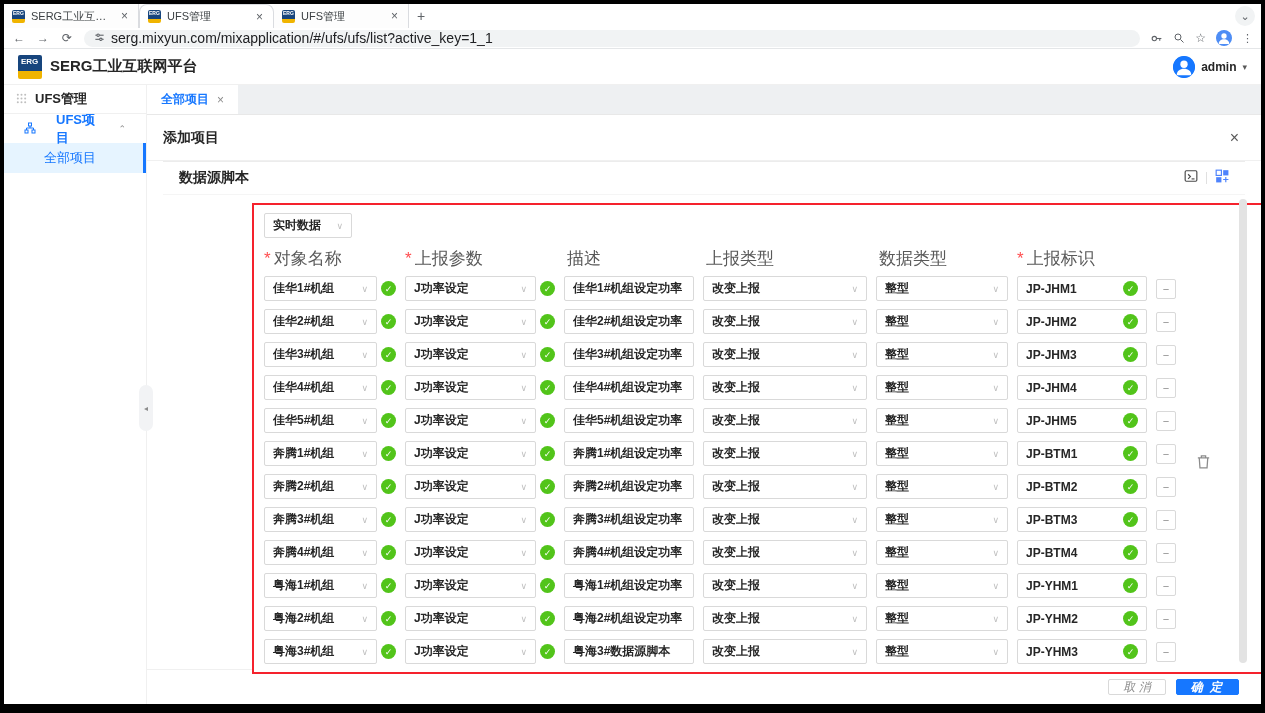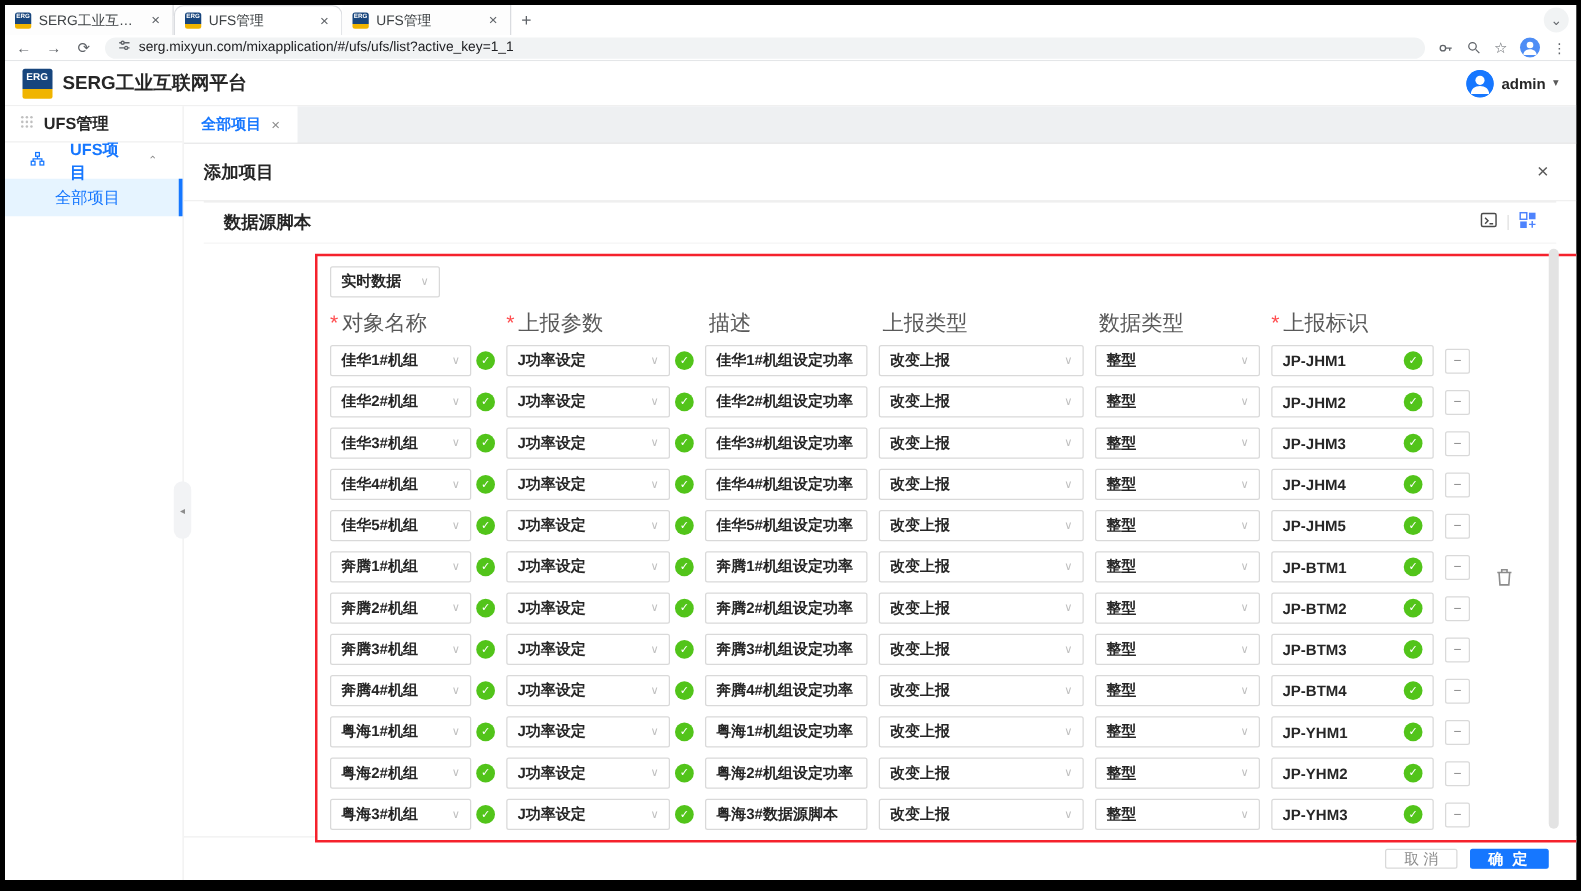--- a/index.html
+++ b/index.html
@@ -18,21 +18,21 @@
   .btab-title { flex:1; white-space:nowrap; overflow:hidden; text-overflow:ellipsis; }
   .btab-close { color:#5f6368; font-size:12px; padding:0 2px; }
   .newtab-btn { width:24px; display:flex; align-items:center; justify-content:center; color:#5f6368; font-size:14px; }
   .tabsearch-btn { position:absolute; right:6px; top:2px; width:20px; height:20px; border-radius:50%;
                    background:#f1f3f4; color:#5f6368; display:flex; align-items:center; justify-content:center; font-size:11px; }
 
   
   .toolbar { height:21px; background:#fff; display:flex; align-items:center; padding:0 8px; gap:10px; border-bottom:1px solid #e4e6e8; }
   .navicon { color:#5f6368; font-size:12px; width:14px; text-align:center; }
   .urlbar { flex:1; height:17px; background:#f1f3f4; border-radius:9px; display:flex; align-items:center; gap:6px; padding:0 10px; }
-  .urlbar .url { font-size:11px; color:#202124; }
+  .urlbar .url { font-size:14px; color:#202124; }
   .tb-right { display:flex; align-items:center; gap:10px; }
   .tb-right svg { display:block; }
   .star-ic { color:#5f6368; font-size:12px; }
   .kebab-ic { color:#5f6368; font-size:11px; letter-spacing:0; }
   .chrome-avatar { width:16px; height:16px; border-radius:50%; background:#8ab4f8; overflow:hidden; }
 
   
   .appheader { height:36px; display:flex; align-items:center; padding:0 14px; border-bottom:1px solid #f0f0f0; background:#fff; }
   .applogo { width:24px; height:24px; border-radius:2px; background:linear-gradient(180deg,#17457d 0 66%,#f0b400 66% 100%);
              position:relative; margin-right:8px; flex:0 0 24px; }
@@ -97,21 +97,21 @@
   .check { width:15px; height:15px; flex:0 0 15px; border-radius:50%; background:#52c41a; color:#fff;
            font-size:9px; display:flex; align-items:center; justify-content:center; font-weight:bold; }
   .tinput .check { margin-left:4px; }
   .minus-btn { width:20px; height:20px; border:1px solid #d9d9d9; border-radius:2px; background:#fff;
                color:#8c8c8c; font-size:11px; display:flex; align-items:center; justify-content:center; }
 
   .trash-btn { position:absolute; left:1048px; top:258px; color:#8c8c8c; }
   .scroll-thumb { position:absolute; left:1092px; top:4px; bottom:6px; width:8px; border-radius:4px; background:#e3e3e3; }
 
   .footer { height:35px; border-top:1px solid #f0f0f0; display:flex; align-items:center; justify-content:flex-end; gap:10px; padding-right:22px; background:#fff; }
-  .btn { height:16px; padding:0 14px; border-radius:2px; font-size:12px; display:flex; align-items:center; justify-content:center; }
+  .btn { height:16px; padding:0 14px; border-radius:2px; font-size:12px; display:flex; align-items:center; justify-content:center;font-style:italic; }
   .btn-cancel { background:#fff; border:1px solid #d9d9d9; color:#8c8c8c; }
   .btn-ok { background:#1677ff; border:1px solid #1677ff; color:#fff; font-weight:bold; letter-spacing:2px; }
 </style>
 </head>
 <body>
 
 <div class="window">
 
   <div class="tabstrip">
     <div id="btabs" style="display:flex;align-items:stretch;">

